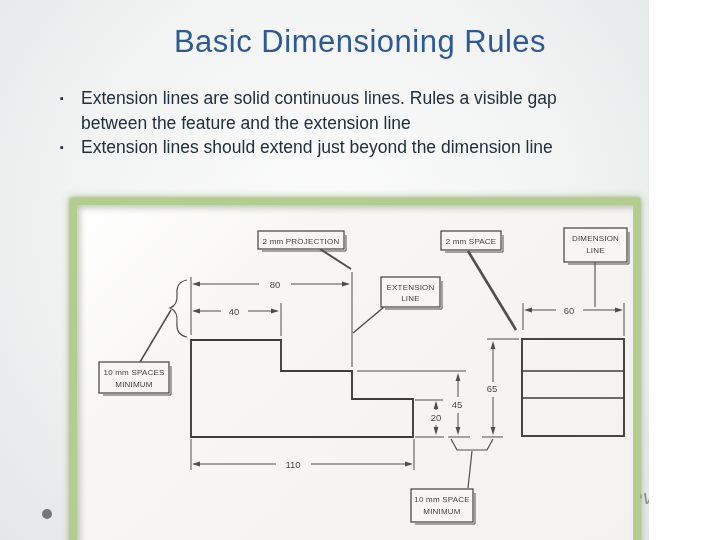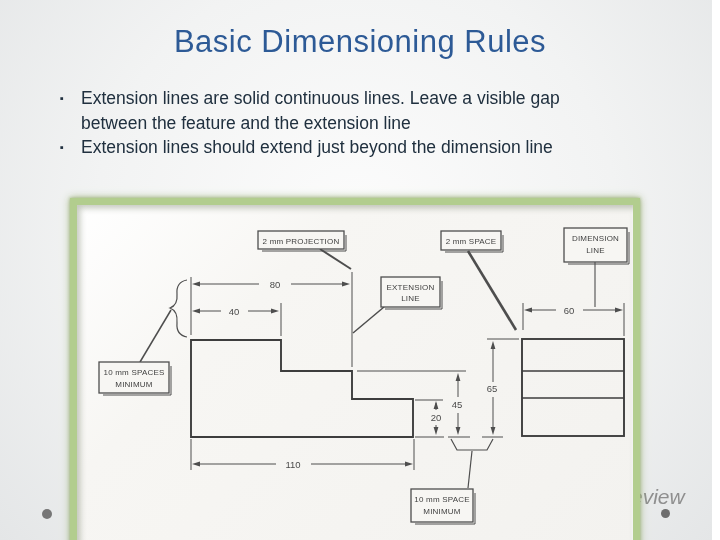--- a/index.html
+++ b/index.html
@@ -1,17 +1,17 @@
 <!DOCTYPE html>
 <html><head>
 <meta charset="utf-8">
 <style>
   html,body{margin:0;padding:0;}
   .slide{
-    position:relative;width:712px;height:540px;overflow:hidden;
+    position:relative;width:649px;height:540px;overflow:hidden;
     background:radial-gradient(circle at 50% 42%, #fcfcfc 0%, #f2f3f3 55%, #e4e6e7 100%);
     font-family:"Liberation Sans", sans-serif;
   }
   .title{
     position:absolute;left:0;top:24px;width:720px;text-align:center;
     font-size:31px;font-weight:400;color:#2d5a96;letter-spacing:0.5px;margin:0;
   }
   .bullets{
     position:absolute;left:60px;top:86px;width:556px;margin:0;padding:0;list-style:none;
     color:#20303f;font-size:17.5px;line-height:24.5px;
@@ -46,21 +46,21 @@
 </head>
 <body>
 
 <div class="slide">
 
   <h1 class="title">Basic Dimensioning Rules</h1>
 
   <ul class="bullets">
     <li>
       <span class="bullet-marker">▪</span>
-      <span class="bullet-text">Extension lines are solid continuous lines. Leave a visible gap between the feature and the extension line</span>
+      <span class="bullet-text">Extension lines are solid continuous lines. Rules a visible gap between the feature and the extension line</span>
     </li>
     <li>
       <span class="bullet-marker">▪</span>
       <span class="bullet-text">Extension lines should extend just beyond the dimension line</span>
     </li>
   </ul>
 
   <div class="footer-word">eview</div>
   <div class="dot dot-left"></div>
   <div class="dot dot-right"></div>

